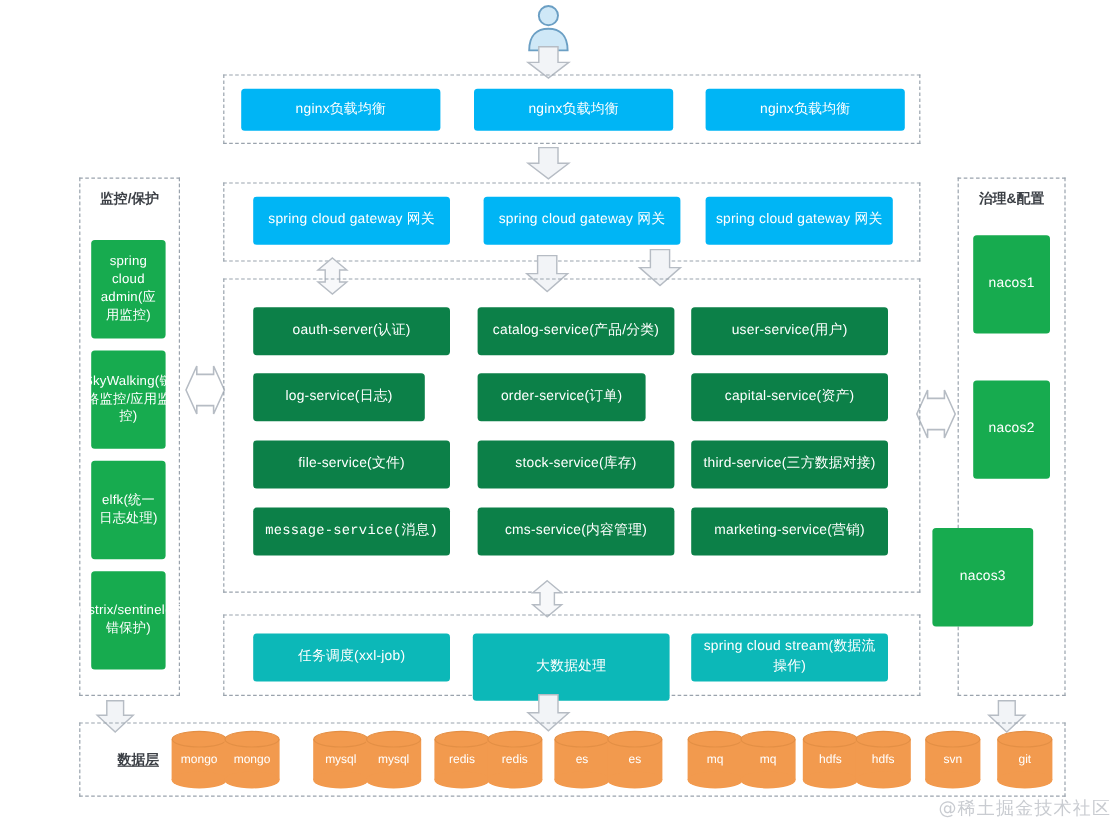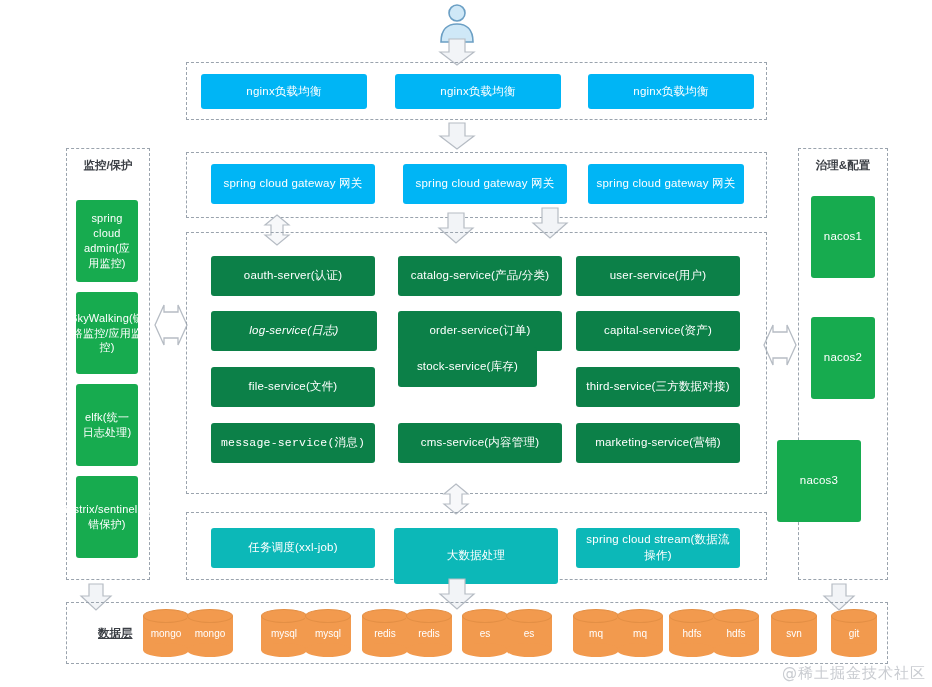--- a/index.html
+++ b/index.html
@@ -130,26 +130,26 @@
   <svg class="arrow" style="left:531px;top:207px;" width="38" height="32" viewBox="0 0 38 32">
     <path d="M11 1 L27 1 L27 16 L36 16 L19 31 L2 16 L11 16 Z" fill="#f2f4f7" stroke="#b6bcc4" stroke-width="1.2"></path>
   </svg>
 
   <div class="abs dash" style="left:186px;top:232px;width:581px;height:262px;"></div>
 
   <div class="abs node green-dark" style="left:211px;top:256px;width:164px;height:40px;">oauth-server(认证)</div>
   <div class="abs node green-dark" style="left:398px;top:256px;width:164px;height:40px;">catalog-service(产品/分类)</div>
   <div class="abs node green-dark" style="left:576px;top:256px;width:164px;height:40px;">user-service(用户)</div>
 
-  <div class="abs node green-dark" style="left:211px;top:311px;width:166px;height:40px;font-style:italic;">log-service(日志)</div>
-  <div class="abs node green-dark" style="left:398px;top:311px;width:164px;height:40px;">order-service(订单)</div>
+  <div class="abs node green-dark" style="left:211px;top:311px;width:143px;height:40px;">log-service(日志)</div>
+  <div class="abs node green-dark" style="left:398px;top:311px;width:140px;height:40px;">order-service(订单)</div>
   <div class="abs node green-dark" style="left:576px;top:311px;width:164px;height:40px;">capital-service(资产)</div>
 
   <div class="abs node green-dark" style="left:211px;top:367px;width:164px;height:40px;">file-service(文件)</div>
-  <div class="abs node green-dark" style="left:398px;top:347px;width:139px;height:40px;">stock-service(库存)</div>
+  <div class="abs node green-dark" style="left:398px;top:367px;width:164px;height:40px;">stock-service(库存)</div>
   <div class="abs node green-dark" style="left:576px;top:367px;width:164px;height:40px;">third-service(三方数据对接)</div>
 
   <div class="abs node green-dark" style="left:211px;top:423px;width:164px;height:40px;font-family:Liberation Mono, monospace;">message-service(消息)</div>
   <div class="abs node green-dark" style="left:398px;top:423px;width:164px;height:40px;">cms-service(内容管理)</div>
   <div class="abs node green-dark" style="left:576px;top:423px;width:164px;height:40px;">marketing-service(营销)</div>
 
   <svg class="arrow" style="left:434px;top:483px;" width="44" height="32" viewBox="0 0 44 32">
     <path d="M22 1 L34 11 L28 11 L28 21 L34 21 L22 31 L10 21 L16 21 L16 11 L10 11 Z" fill="#f7f8fa" stroke="#b6bcc4" stroke-width="1.2"></path>
   </svg>
 

